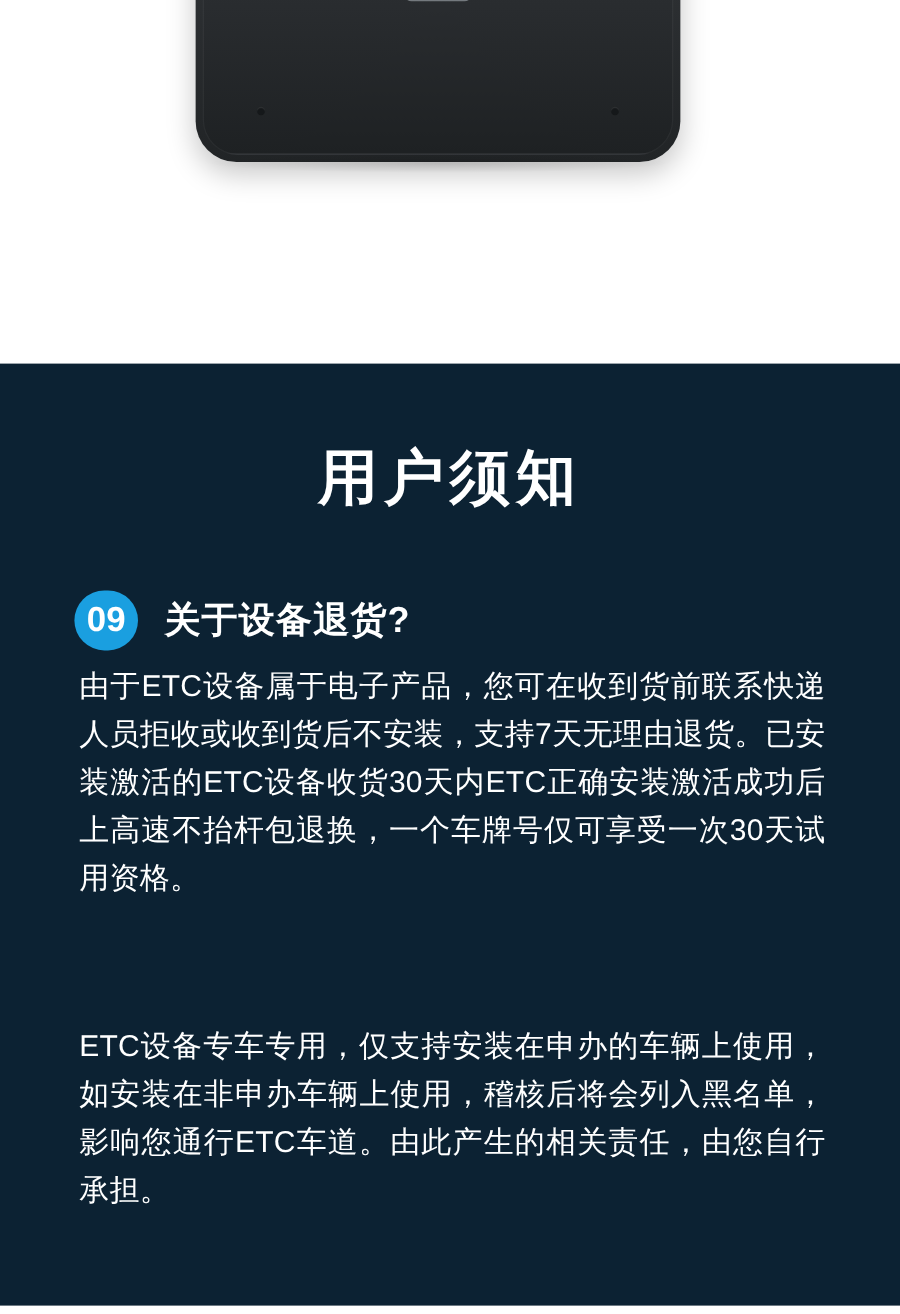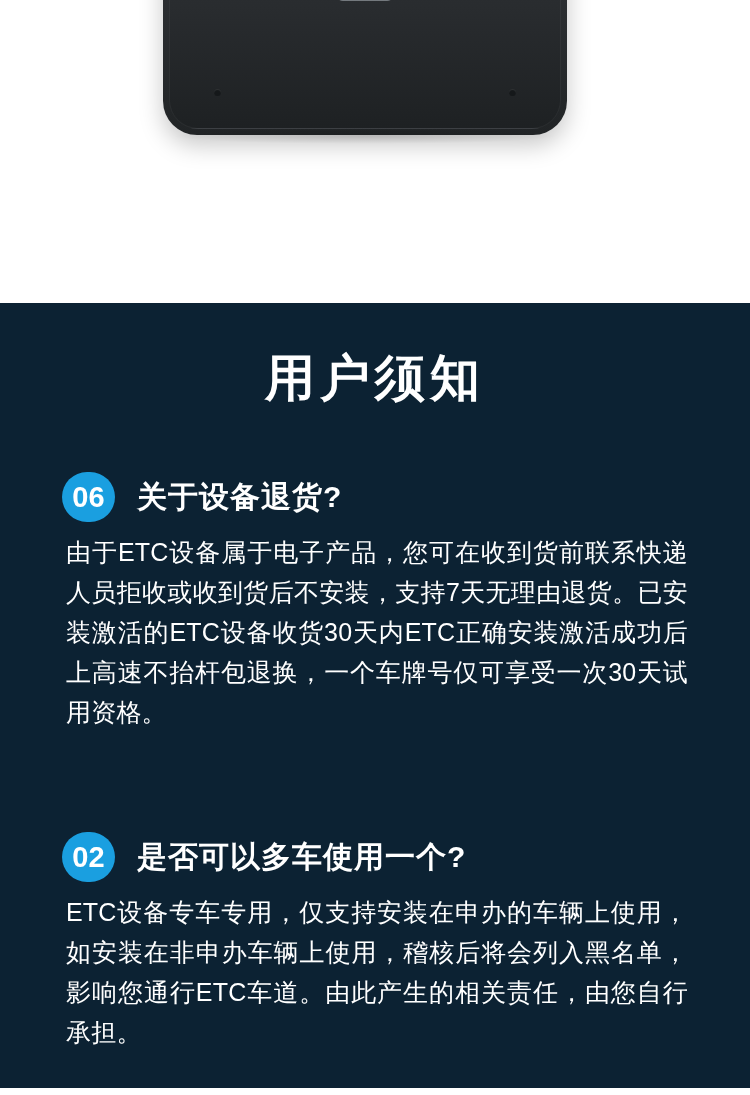--- a/index.html
+++ b/index.html
@@ -82,21 +82,21 @@
     background: radial-gradient(ellipse at center, rgba(0,0,0,0.13) 0%, rgba(0,0,0,0) 72%);
   }
 
   
   .notice {
     position: relative;
     width: 750px;
     height: 792px;
     background: #0c2233;
     box-sizing: border-box;
-    padding-top: 48px;
+    padding-top: 68px;
   }
 
   .notice-title {
     text-align: center;
     color: #ffffff;
     font-size: 50px;
     font-weight: bold;
     letter-spacing: 5px;
     line-height: 1.1;
     margin: 0 0 66px 0;
@@ -176,30 +176,26 @@
     </div>
     <div class="hero-shadow"></div>
   </div>
 
   <div class="notice">
 
     <h1 class="notice-title">用户须知</h1>
 
     <div class="qa-block first">
       <div class="qa-head">
-        <div class="num-badge">06</div>
+        <div class="num-badge">09</div>
         <div class="qa-question">关于设备退货?</div>
       </div>
       <div class="qa-body">由于ETC设备属于电子产品，您可在收到货前联系快递人员拒收或收到货后不安装，支持7天无理由退货。已安装激活的ETC设备收货30天内ETC正确安装激活成功后上高速不抬杆包退换，一个车牌号仅可享受一次30天试用资格。</div>
     </div>
 
     <div class="qa-block second">
-      <div class="qa-head">
-        <div class="num-badge">02</div>
-        <div class="qa-question">是否可以多车使用一个?</div>
-      </div>
       <div class="qa-body">ETC设备专车专用，仅支持安装在申办的车辆上使用，如安装在非申办车辆上使用，稽核后将会列入黑名单，影响您通行ETC车道。由此产生的相关责任，由您自行承担。</div>
     </div>
 
     <div class="bottom-strip"></div>
   </div>
 
 </div>
 
 </body></html>

